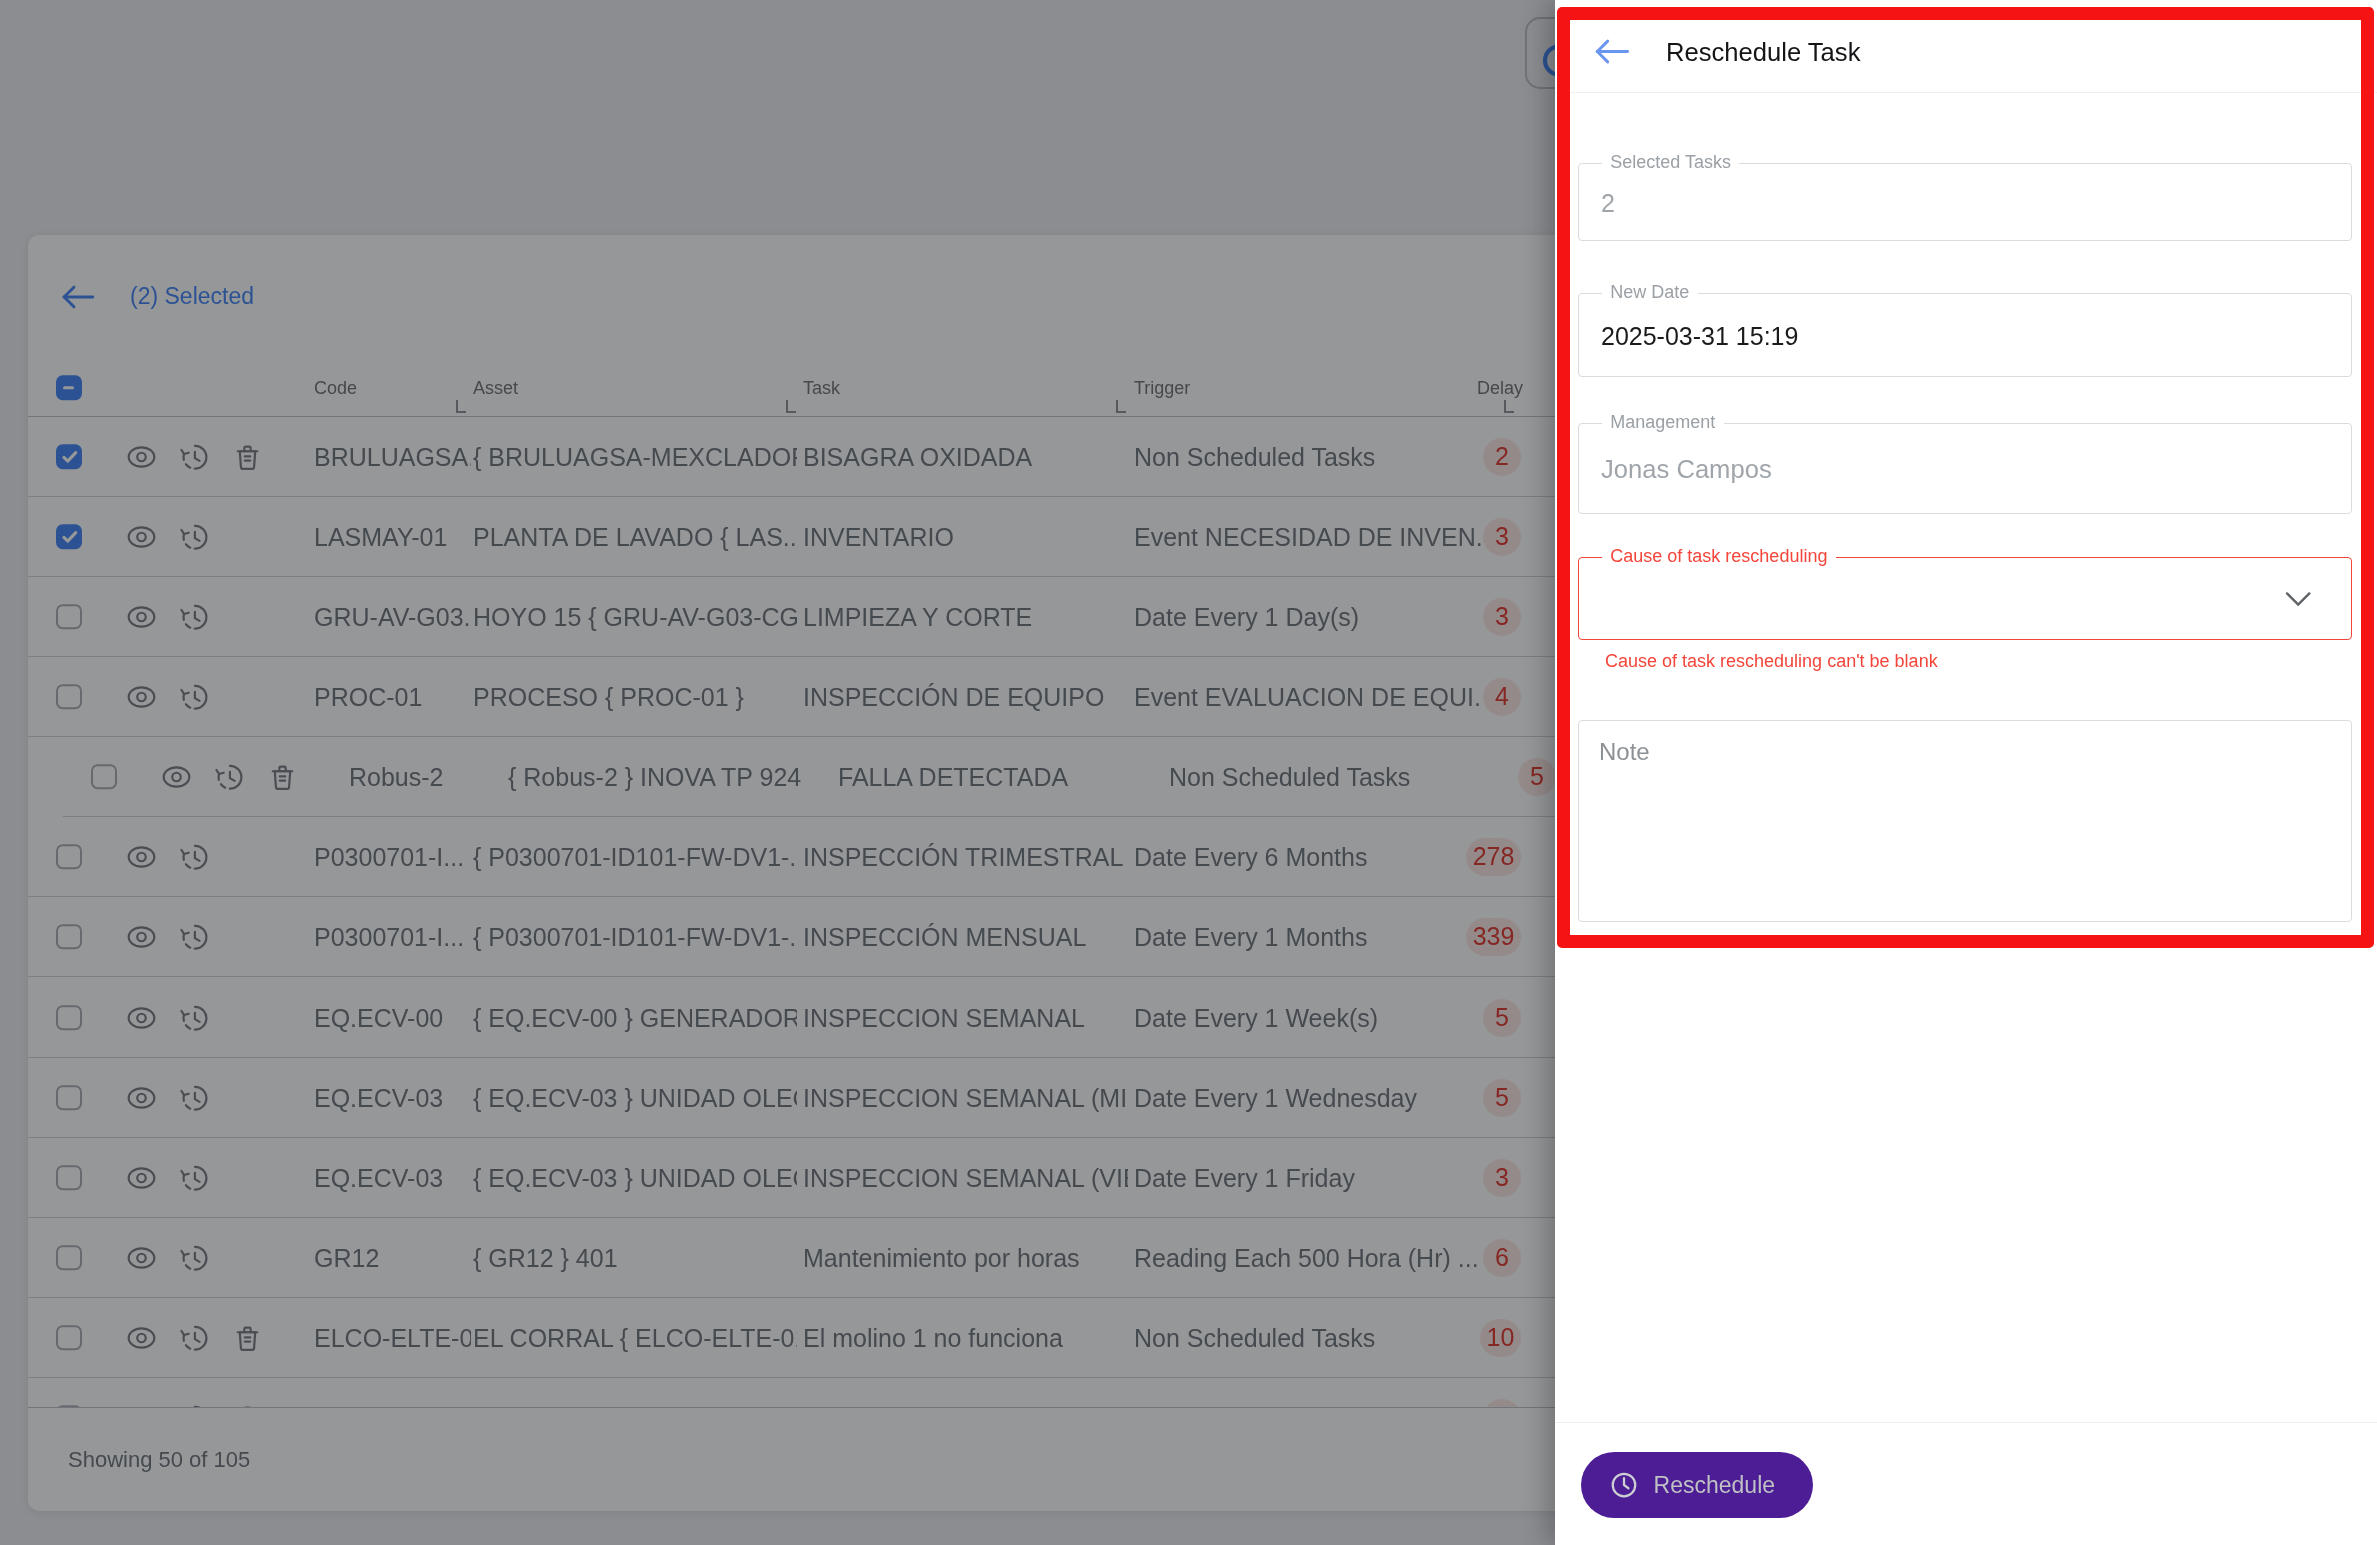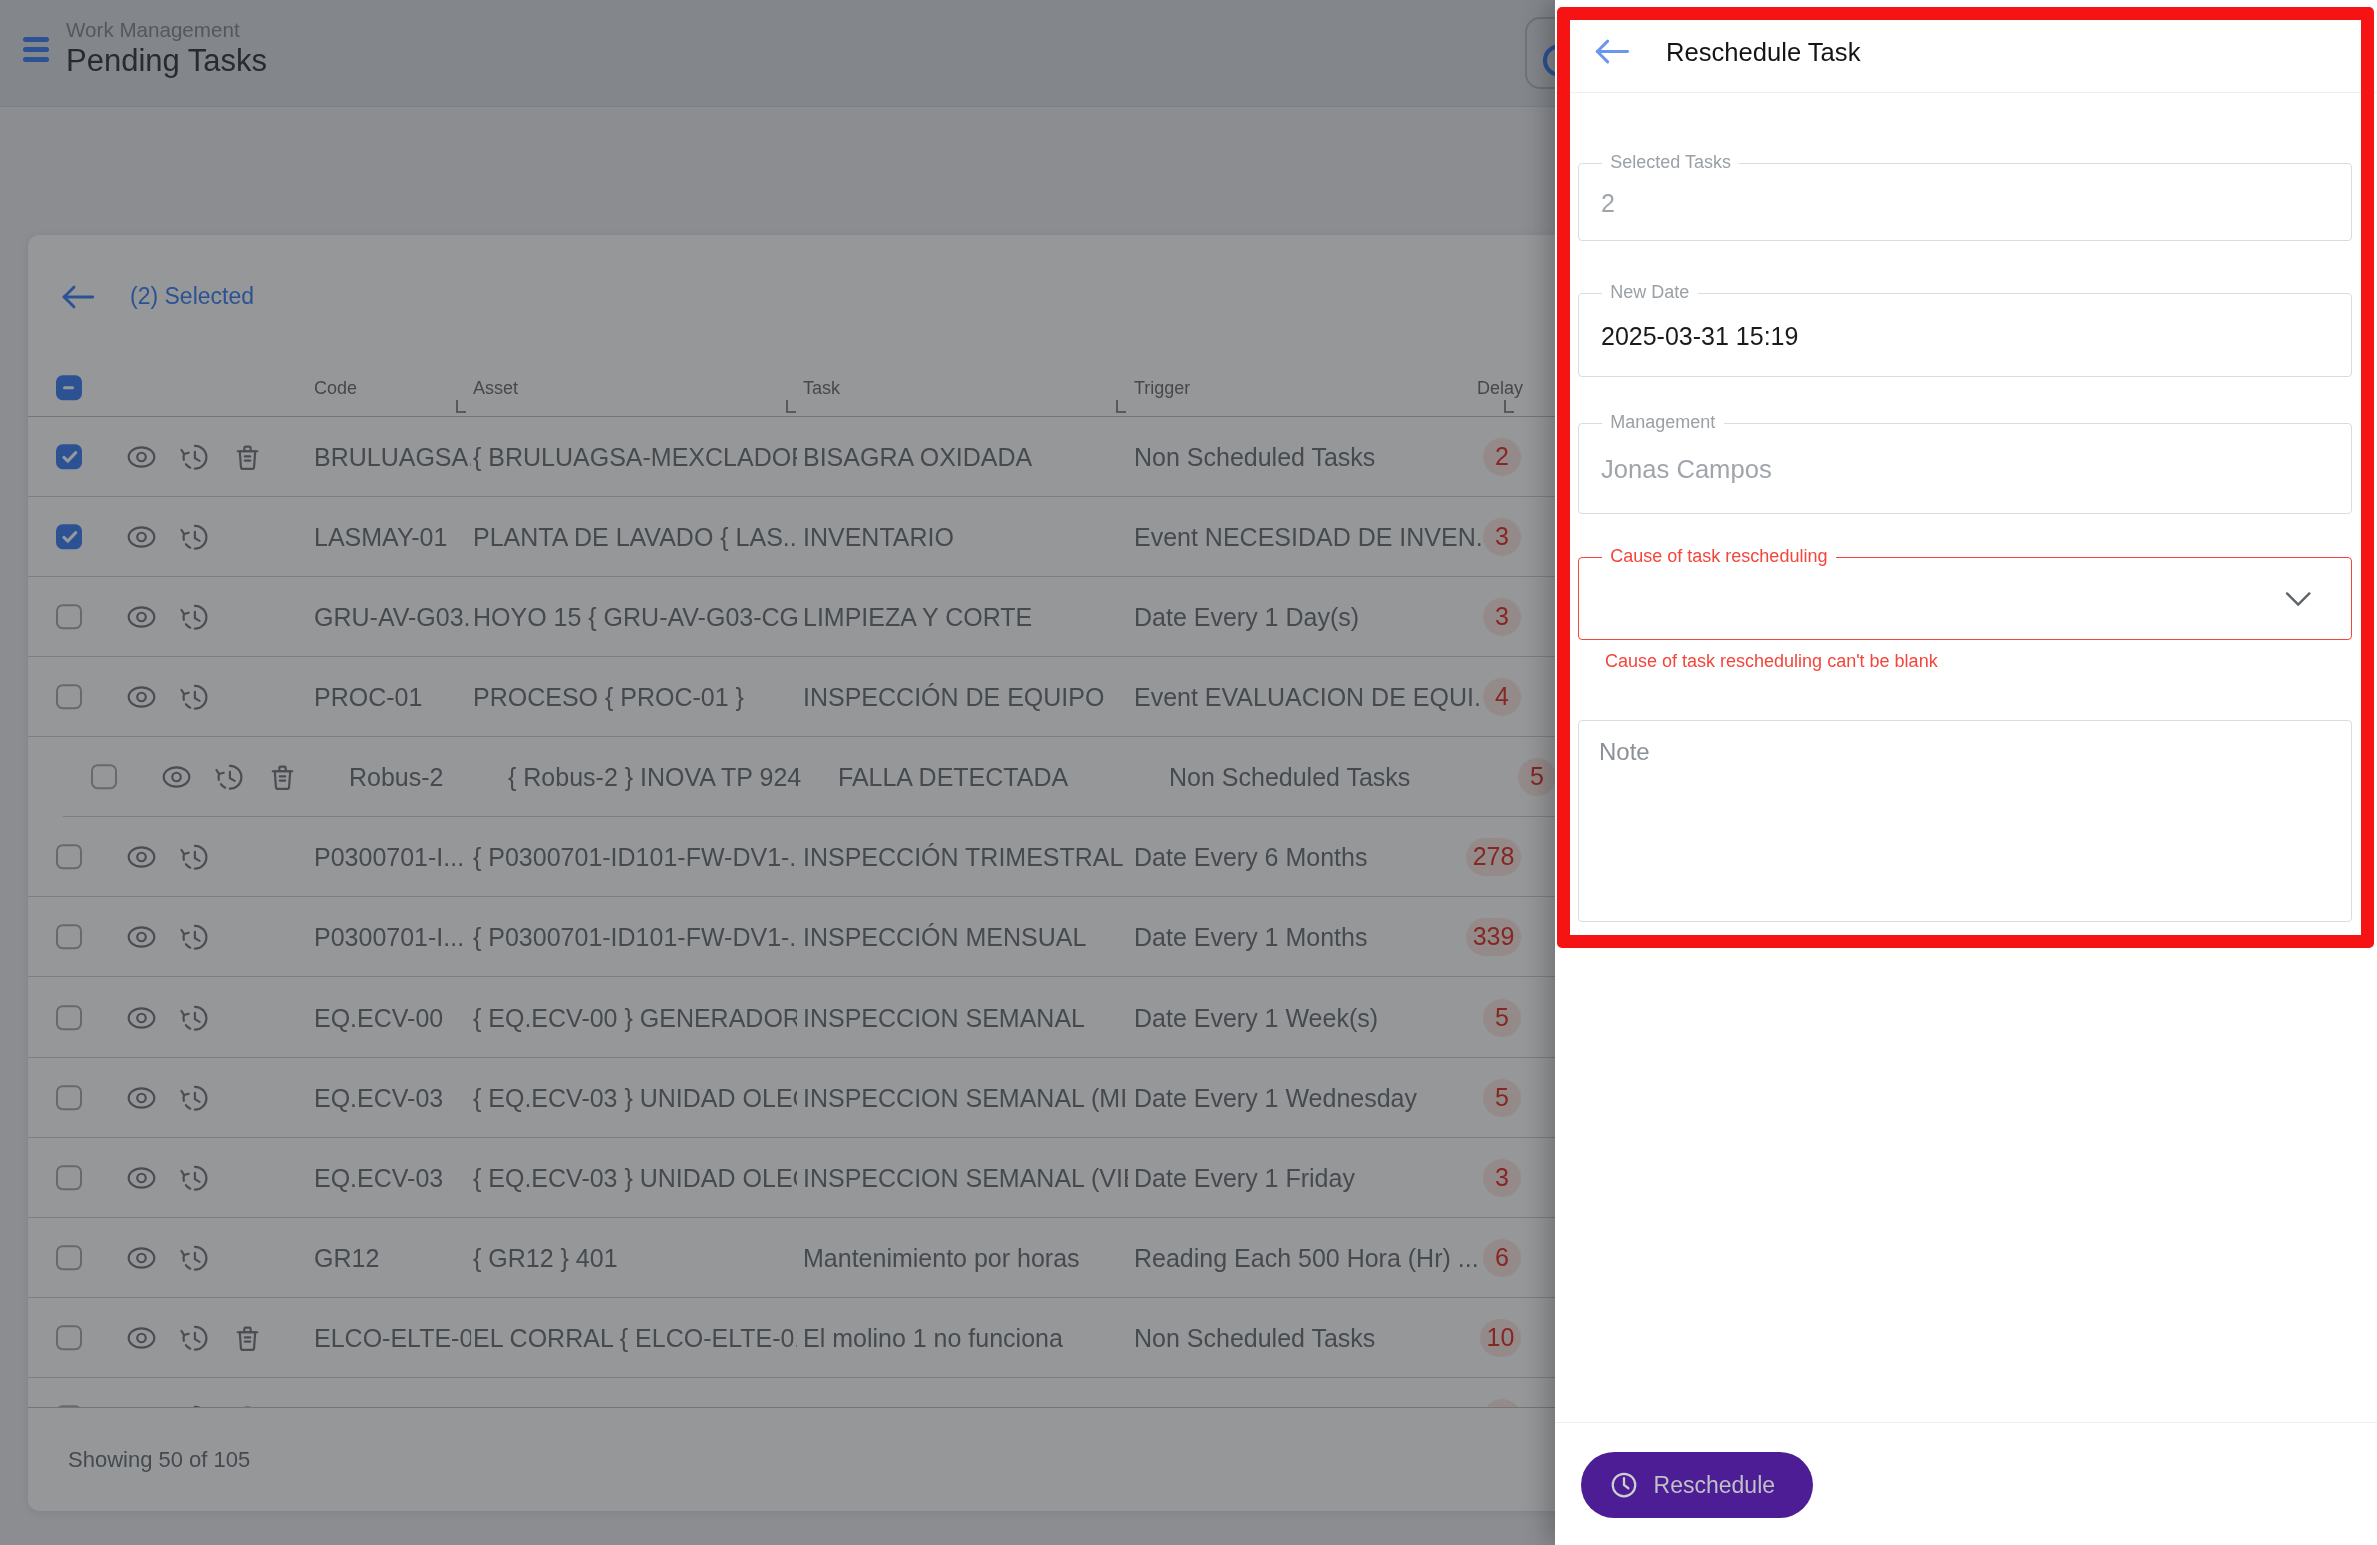--- a/index.html
+++ b/index.html
@@ -88,29 +88,20 @@
 
   
   .annotation{position:absolute;left:1557px;top:6.6px;width:817px;height:941px;box-sizing:border-box;
               border:13.2px solid #F51313;border-radius:5px;z-index:20;pointer-events:none;}
 </style>
 </head>
 <body>
 
 <div class="screen">
 
-  <header class="app-header">
-    <div class="hamburger">
-        <i></i>
-        <i></i>
-        <i></i>
-      </div>
-    <div class="hd-sub">Work Management</div>
-    <div class="hd-title">Pending Tasks</div>
-  </header>
 
   <div class="search-btn">
     <svg width="50" height="50" viewBox="0 0 60 60" fill="none">
       <circle cx="29" cy="27" r="17" stroke="#4285F4" stroke-width="5"></circle>
       <path d="M41 39l12 12" stroke="#4285F4" stroke-width="5" stroke-linecap="round"></path>
     </svg>
   </div>
 
   <div class="card">
 

